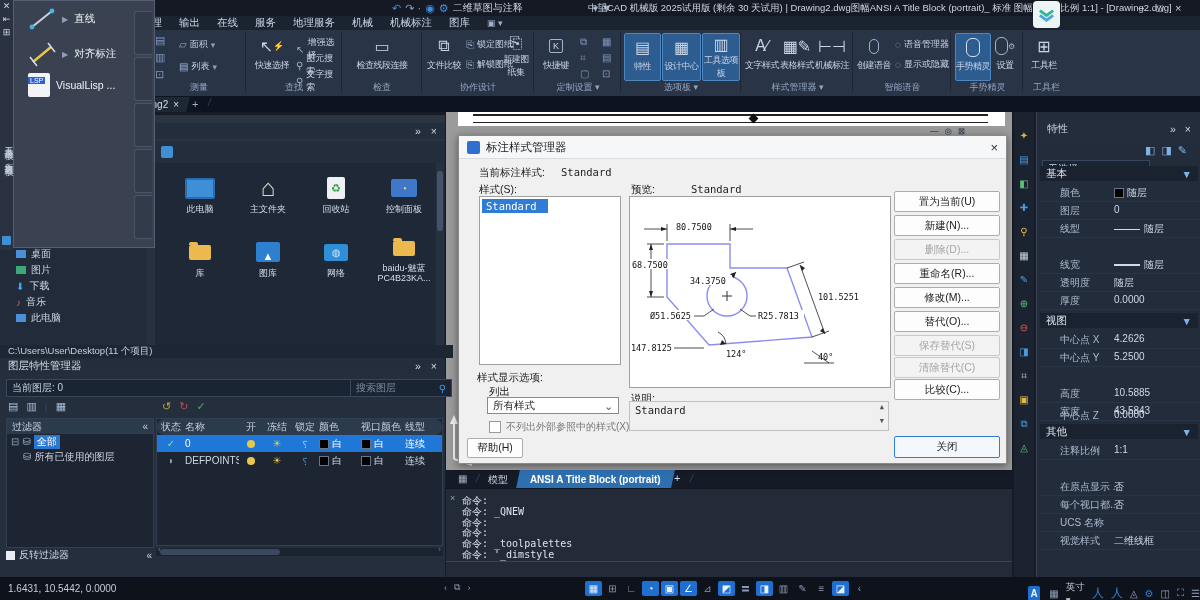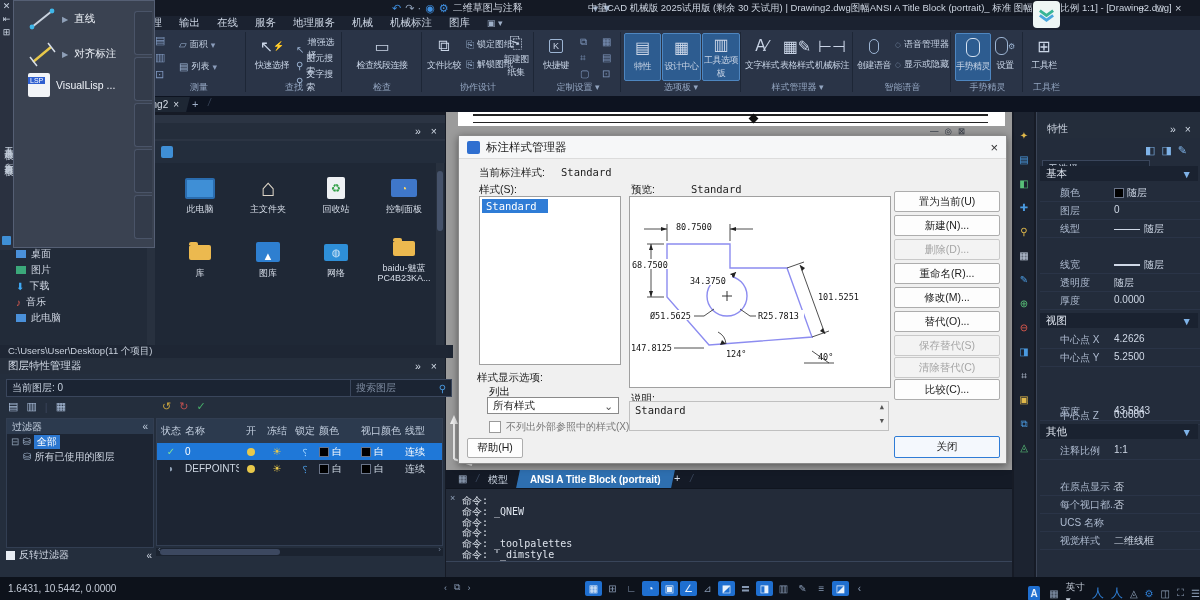--- a/index.html
+++ b/index.html
@@ -462,21 +462,21 @@
           <span style="color:#9db0c8;">⛁</span>
           <span style="background:#2b77d0;color:#fff;padding:0 3px;">全部</span>
       </div>
       <div class="flex" style="height:15px;padding-left:16px;gap:3px;font-size:10px;">
         <span style="color:#9db0c8;">⛁</span>
           <span>所有已使用的图层</span>
       </div>
     </div>
 
     <div class="abs" style="left:156px;top:60px;width:287px;height:128px;background:#1d2533;border:1px solid #323e52;box-sizing:border-box;">
-      <div class="thead flex" style="height:24px;">
+      <div class="thead flex" style="height:16px;border-radius:7px;">
         <span class="cell" style="width:28px;">状态</span>
         <span class="cell" style="width:54px;justify-content:flex-start;">名称</span>
         <span class="cell" style="width:24px;">开</span>
         <span class="cell" style="width:28px;">冻结</span>
         <span class="cell" style="width:28px;">锁定</span>
         <span class="cell" style="width:42px;justify-content:flex-start;">颜色</span>
         <span class="cell" style="width:44px;justify-content:flex-start;">视口颜色</span>
         <span class="cell" style="width:34px;justify-content:flex-start;">线型</span>
       </div>
       <div class="flex" style="height:17px;background:#1f78d8;color:#fff;font-size:10px;">
@@ -640,20 +640,24 @@
         <span class="pl">中心点 X</span>
         <span class="pv">4.2626</span>
       </div>
     <div class="prow" style="left:3px;top:236px;">
         <span class="pl">中心点 Y</span>
         <span class="pv">5.2500</span>
       </div>
     <div class="prow" style="left:3px;top:254px;margin-top:40px;">
         <span class="pl">中心点 Z</span>
         <span class="pv">0.0000</span>
+      </div>
+    <div class="prow" style="left:3px;top:272px;">
+        <span class="pl">高度</span>
+        <span class="pv">10.5885</span>
       </div>
     <div class="prow" style="left:3px;top:290px;">
         <span class="pl">宽度</span>
         <span class="pv">43.5843</span>
       </div>
 
     <div class="abs sect flex" style="left:3px;top:312px;width:158px;height:15px;justify-content:space-between;padding:0 6px;box-sizing:border-box;">
       <span>其他</span>
         <span style="color:#7fb3e8;">▼</span>
     </div>

